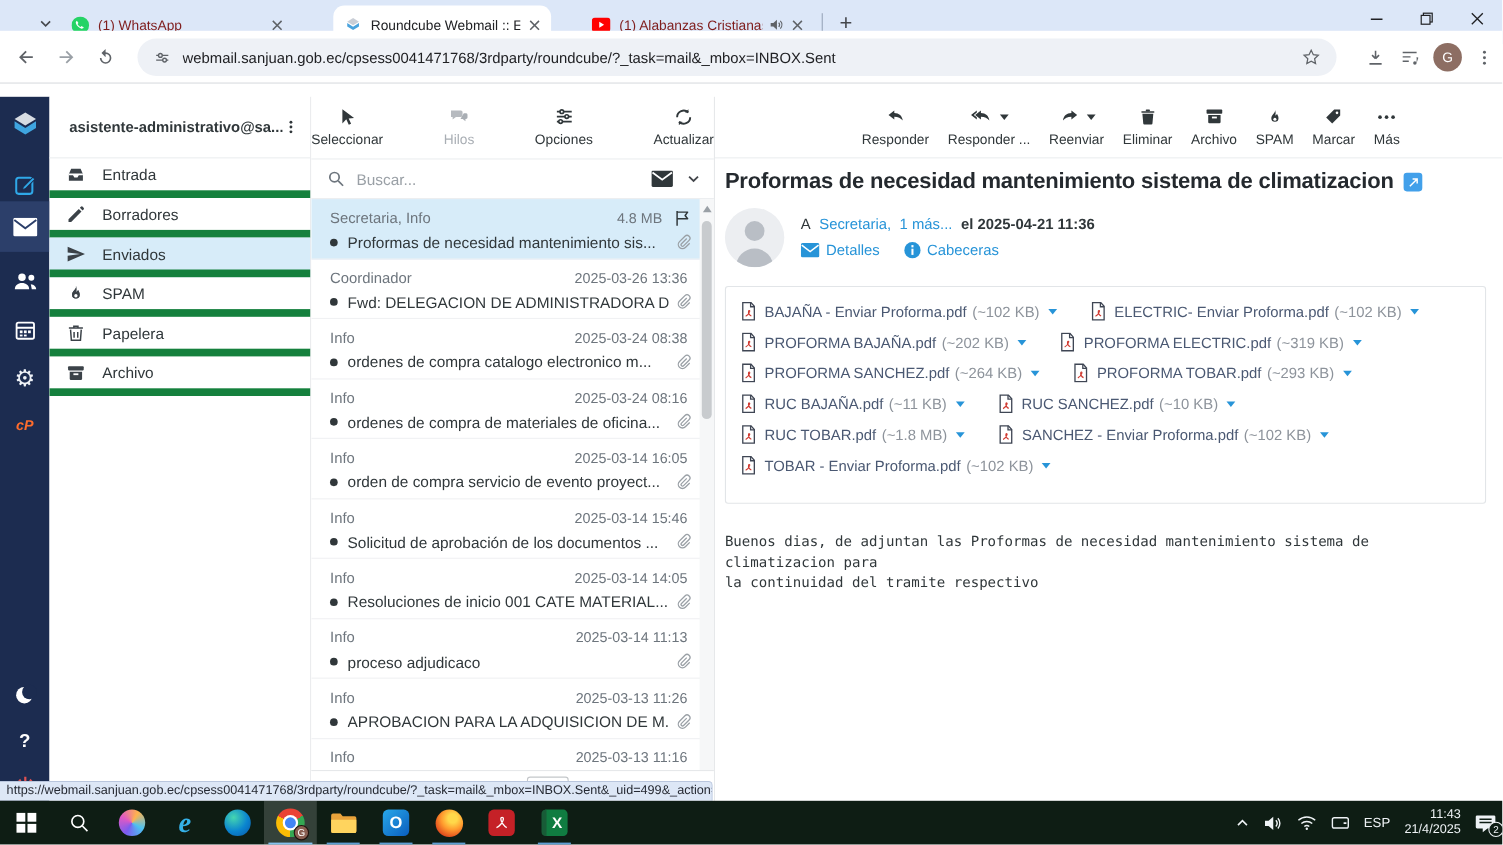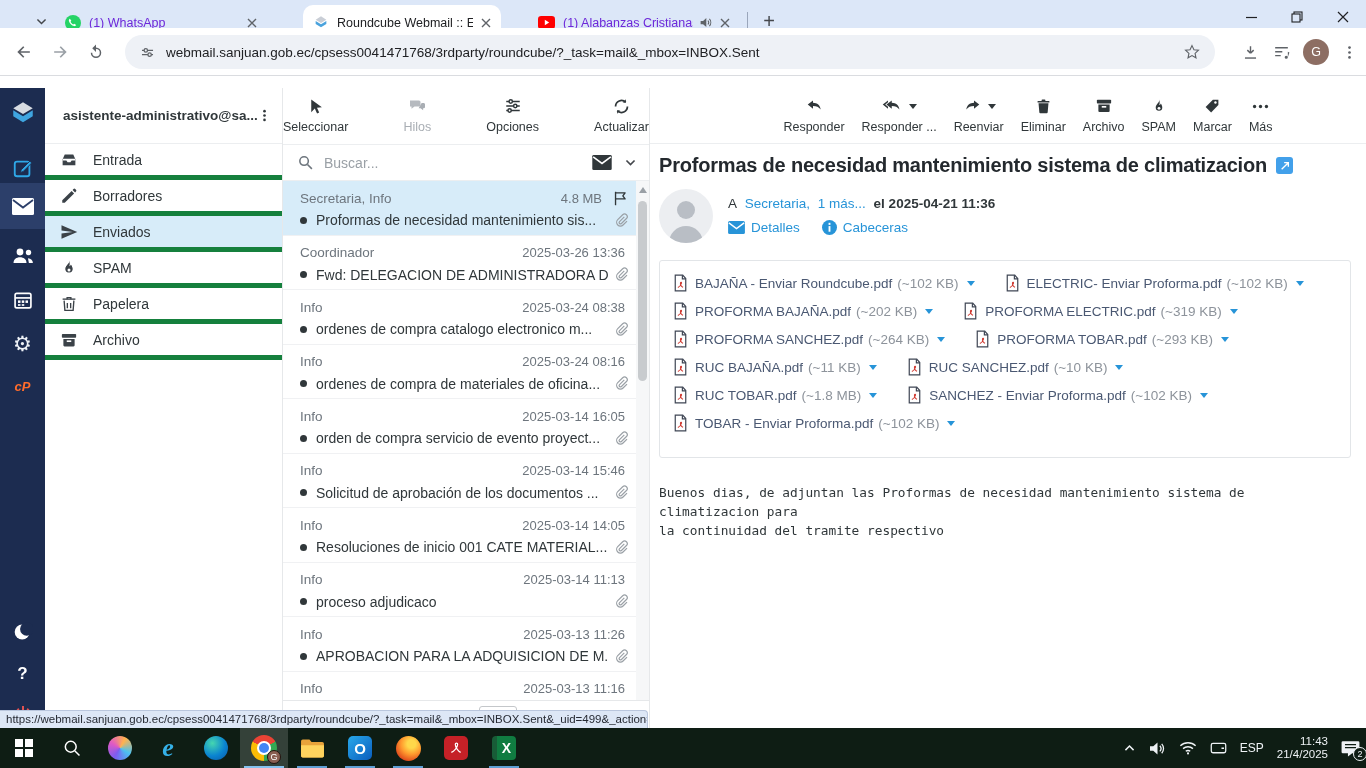--- a/index.html
+++ b/index.html
@@ -5,21 +5,21 @@
   *{margin:0;padding:0;box-sizing:border-box}
   html,body{width:1366px;height:768px}
   body{font-family:"Liberation Sans",sans-serif;background:#fff;overflow:hidden}
   .screen{position:relative;width:1366px;height:768px;overflow:hidden;background:#fff}
   .ic{display:inline-block;vertical-align:middle;line-height:0}
   svg{display:block}
 
   
   .tabstrip{position:absolute;left:0;top:0;width:1366px;height:40px;background:#dce7f8}
   .tabsearch{position:absolute;left:28px;top:8px;width:26px;height:26px;border-radius:13px;display:flex;align-items:center;justify-content:center;color:#44474c}
-  .tab{position:absolute;top:5px;height:35px;display:flex;align-items:center;padding:0 10px;font-size:12.5px;color:#6d28d9}
+  .tab{position:absolute;top:5px;height:35px;display:flex;align-items:center;padding:0 10px;font-size:12.5px;color:#7f1d1d}
   .tab .tlabel{white-space:nowrap;overflow:hidden;max-width:150px;flex:1}
   .tab.active{background:#fff;border-radius:10px 10px 0 0;color:#202124}
   .tclose{margin-left:8px;color:#5f6368;flex:none}
   .tabdiv{position:absolute;top:12px;width:1px;height:17px;background:#9aa6bb}
   .newtab{position:absolute;left:757px;top:9px;width:24px;height:24px;display:flex;align-items:center;justify-content:center;color:#44474c;font-size:20px}
   .winctl{position:absolute;right:0;top:0;height:34px;display:flex}
   .winctl .wbtn{width:46px;height:34px;display:flex;align-items:center;justify-content:center;color:#202124}
 
   
   .chrometb{position:absolute;left:0;top:28px;width:1366px;height:48px;background:#fff;border-bottom:1px solid #dadce0}
@@ -36,21 +36,21 @@
   .rail{position:absolute;left:0;top:0;width:45px;height:640px;background:#1c2c50}
   .railitem{position:absolute;left:0;width:45px;height:40px;display:flex;align-items:center;justify-content:center;color:#eef2f7}
   .railitem.active{background:#2c3f6a;height:46px}
   .cp{color:#ff6c2c;font-weight:700;font-size:13px;font-style:italic}
   .helpq{color:#fff;font-weight:700;font-size:17px}
 
   
   .folders{position:absolute;left:45px;top:0;width:238px;height:640px;background:#fff;border-right:1px solid #e6e8ea}
   .fhead{position:absolute;left:0;top:0;width:100%;height:56px;border-bottom:1px solid #eceef0;display:flex;align-items:center;padding:0 10px 0 18px}
   .facct{flex:1;font-size:13.5px;font-weight:700;color:#30373a;white-space:nowrap;overflow:hidden}
-  .folder{position:absolute;left:0;width:100%;height:36px;display:flex;align-items:center;padding-left:15px;color:#30373a;font-size:14px;border-bottom:5px solid #15803d}
+  .folder{position:absolute;left:0;width:100%;height:36px;display:flex;align-items:center;padding-left:15px;color:#30373a;font-size:14px;border-bottom:7px solid #15803d}
   .folder .flabel{margin-left:15px}
   .folder.active{background:#d7ecf9}
   .folder .ic{color:#3b4248}
 
   
   .listpane{position:absolute;left:283px;top:0;width:367px;height:640px;background:#fff;border-right:1px solid #e6e8ea}
   .ltoolbar{position:absolute;left:0;top:0;width:100%;height:56px;display:flex;align-items:flex-start;justify-content:space-between;gap:18px;padding-top:7px}
   .tbbtn{display:flex;flex-direction:column;align-items:center;gap:3px;color:#30373a;font-size:12.5px}
   .tbbtn .icrow{display:flex;align-items:center;height:22px}
   .tbbtn.dis{color:#a9aeb4}
@@ -785,21 +785,21 @@
       <div class="attbox">
           <div class="attrow">
             <span class="att">
               <span class="ic">
                 <svg width="15" height="18" viewBox="0 0 20 24">
                   <path d="M3 1.5h10L17 6v16.5H3z" fill="none" stroke="#3f4654" stroke-width="1.6"></path>
                   <path d="M12.5 1.5V6.5H17" fill="none" stroke="#3f4654" stroke-width="1.6"></path>
                   <path d="M6.5 18c2-.9 4.2-3.6 4.9-5.9.3-1.1-1-1.5-1.4-.4-.6 2.3 1.1 5.2 3.4 6" fill="none" stroke="#d03a31" stroke-width="1.4"></path>
                 </svg>
               </span>
-              <span class="attname">BAJAÑA - Enviar Roundcube.pdf</span>
+              <span class="attname">BAJAÑA - Enviar Proforma.pdf</span>
               <span class="attsize">(~102 KB)</span>
               <span class="caret"></span>
             </span>
             <span class="att">
               <span class="ic">
                 <svg width="15" height="18" viewBox="0 0 20 24">
                   <path d="M3 1.5h10L17 6v16.5H3z" fill="none" stroke="#3f4654" stroke-width="1.6"></path>
                   <path d="M12.5 1.5V6.5H17" fill="none" stroke="#3f4654" stroke-width="1.6"></path>
                   <path d="M6.5 18c2-.9 4.2-3.6 4.9-5.9.3-1.1-1-1.5-1.4-.4-.6 2.3 1.1 5.2 3.4 6" fill="none" stroke="#d03a31" stroke-width="1.4"></path>
                 </svg>

